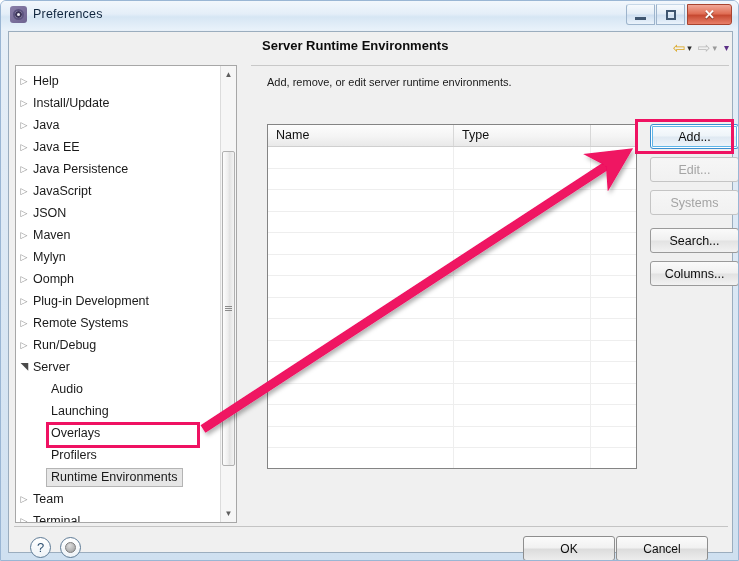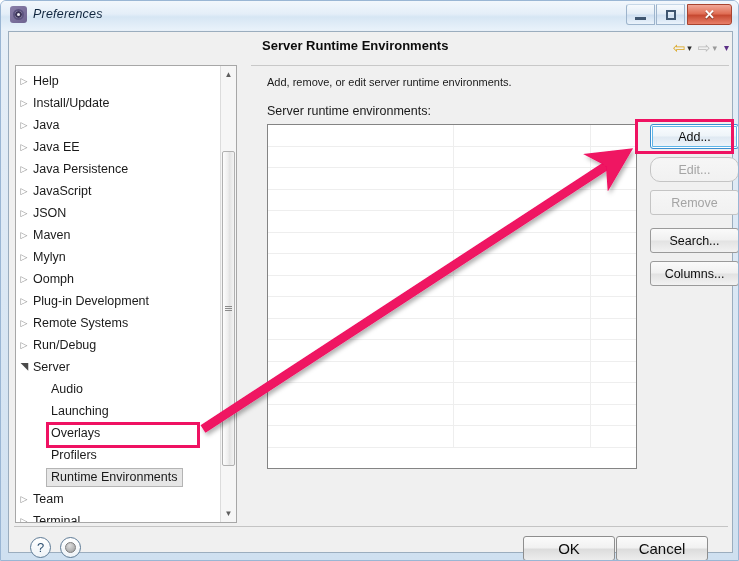--- a/index.html
+++ b/index.html
@@ -39,21 +39,20 @@
   #title-icon .gear {
     width: 11px; height: 11px; border-radius: 50%;
     background: #f0eef6;
     border: 2px solid #5d5480;
     box-shadow: inset 0 0 0 2px #3c3458;
   }
   #title-text {
     position: absolute; left: 32px; top: 6px;
     font-size: 12.5px; color: #10263f;
     letter-spacing: .2px;
-    font-style: italic;
   }
 
   
   .wbtn {
     position: absolute; top: 3px;
     height: 21px; width: 29px;
     border: 1px solid #9db4cc;
     border-top-color: #c7d8e8;
     background: linear-gradient(to bottom,#f6fafd 0%, #e2ecf6 48%, #cddef0 52%, #eaf3fb 100%);
     display: flex; align-items: center; justify-content: center;
@@ -193,21 +192,21 @@
     display: flex; align-items: center; justify-content: center;
   }
   .sbtn.disabled { color: #a4a4a4; border-color: #c4c4c4;
     background: linear-gradient(to bottom,#f6f6f6 0%, #f1f1f1 100%); }
   .sbtn.focus {
     border: 1px solid #3c8fd0;
     box-shadow: inset 0 0 0 1px #ffffff, inset 0 0 0 2px #60b6e8;
     background: linear-gradient(to bottom,#fbfdff 0%, #eef4f9 48%, #dfe9f2 52%, #f0f6fb 100%);
   }
   #b-add    { top: 92px; }
-  #b-edit   { top: 125px; border-radius: 10px; }
+  #b-edit   { top: 125px; }
   #b-remove { top: 158px; }
   #b-search { top: 196px; }
   #b-columns{ top: 229px; }
 
   
   #footer {
     position: absolute; left: 5px; top: 494px; width: 714px; height: 46px;
     border-top: 1px solid #c4c4c4;
   }
   .circ-icon {
@@ -222,21 +221,21 @@
   #ic-apply { left: 46px; }
   #ic-apply .dot {
     width: 11px; height: 11px; border-radius: 50%;
     background: radial-gradient(circle at 40% 30%, #dcdcdc, #9a9a9a);
     border: 1px solid #7d7d7d;
   }
   .fbtn {
     position: absolute; top: 9px; width: 92px; height: 25px;
     border: 1px solid #8e8e8e; border-radius: 3px;
     background: linear-gradient(to bottom,#fbfbfb 0%, #f1f1f1 47%, #dcdcdc 53%, #ededed 100%);
-    font-size: 15px; color: #0d0d0d;
+    font-size: 12px; color: #0d0d0d;
     display: flex; align-items: center; justify-content: center; margin-left: 17px;
   }
   #b-ok { right: 113px; }
   #b-cancel { right: 20px; }
 
   
   .hl-box {
     position: absolute;
     border: 3px solid #ef1262;
     pointer-events: none;
@@ -368,23 +367,27 @@
 
       <div id="nav">
         <span style="color:#d9a41c;font-size:15px;line-height:1;">⇦</span>
         <span style="color:#2b2b2b;font-size:9px;">▾</span>
         <span style="color:#b9b9b9;font-size:15px;line-height:1;margin-left:4px;">⇨</span>
         <span style="color:#9a9a9a;font-size:9px;">▾</span>
         <span style="color:#5b2f86;font-size:10px;margin-left:5px;">▾</span>
       </div>
 
       <div id="desc">Add, remove, or edit server runtime environments.</div>
-      <div id="list-label">Server runtime environments:</div>
 
       <div id="table">
+        <div id="thead">
+            <div class="th c0">Name</div>
+            <div class="th c1">Type</div>
+            <div class="th c2"></div>
+          </div>
         <div id="tbody">
             <div class="trow">
               <div class="td c0"></div>
               <div class="td c1"></div>
               <div class="td c2"></div>
             </div>
             <div class="trow">
               <div class="td c0"></div>
               <div class="td c1"></div>
               <div class="td c2"></div>
@@ -452,21 +455,21 @@
             <div class="trow">
               <div class="td c0"></div>
               <div class="td c1"></div>
               <div class="td c2"></div>
             </div>
           </div>
       </div>
 
       <div class="sbtn focus" id="b-add">Add...</div>
       <div class="sbtn disabled" id="b-edit">Edit...</div>
-      <div class="sbtn disabled" id="b-remove">Remove</div>
+      <div class="sbtn disabled" id="b-remove">Systems</div>
       <div class="sbtn" id="b-columns">Columns...</div>
       <div class="sbtn" id="b-search">Search...</div>
     </div>
 
     <div id="footer">
       <div class="circ-icon" id="ic-help">?</div>
       <div class="circ-icon" id="ic-apply">
           <div class="dot"></div>
         </div>
       <div class="fbtn" id="b-ok">OK</div>

